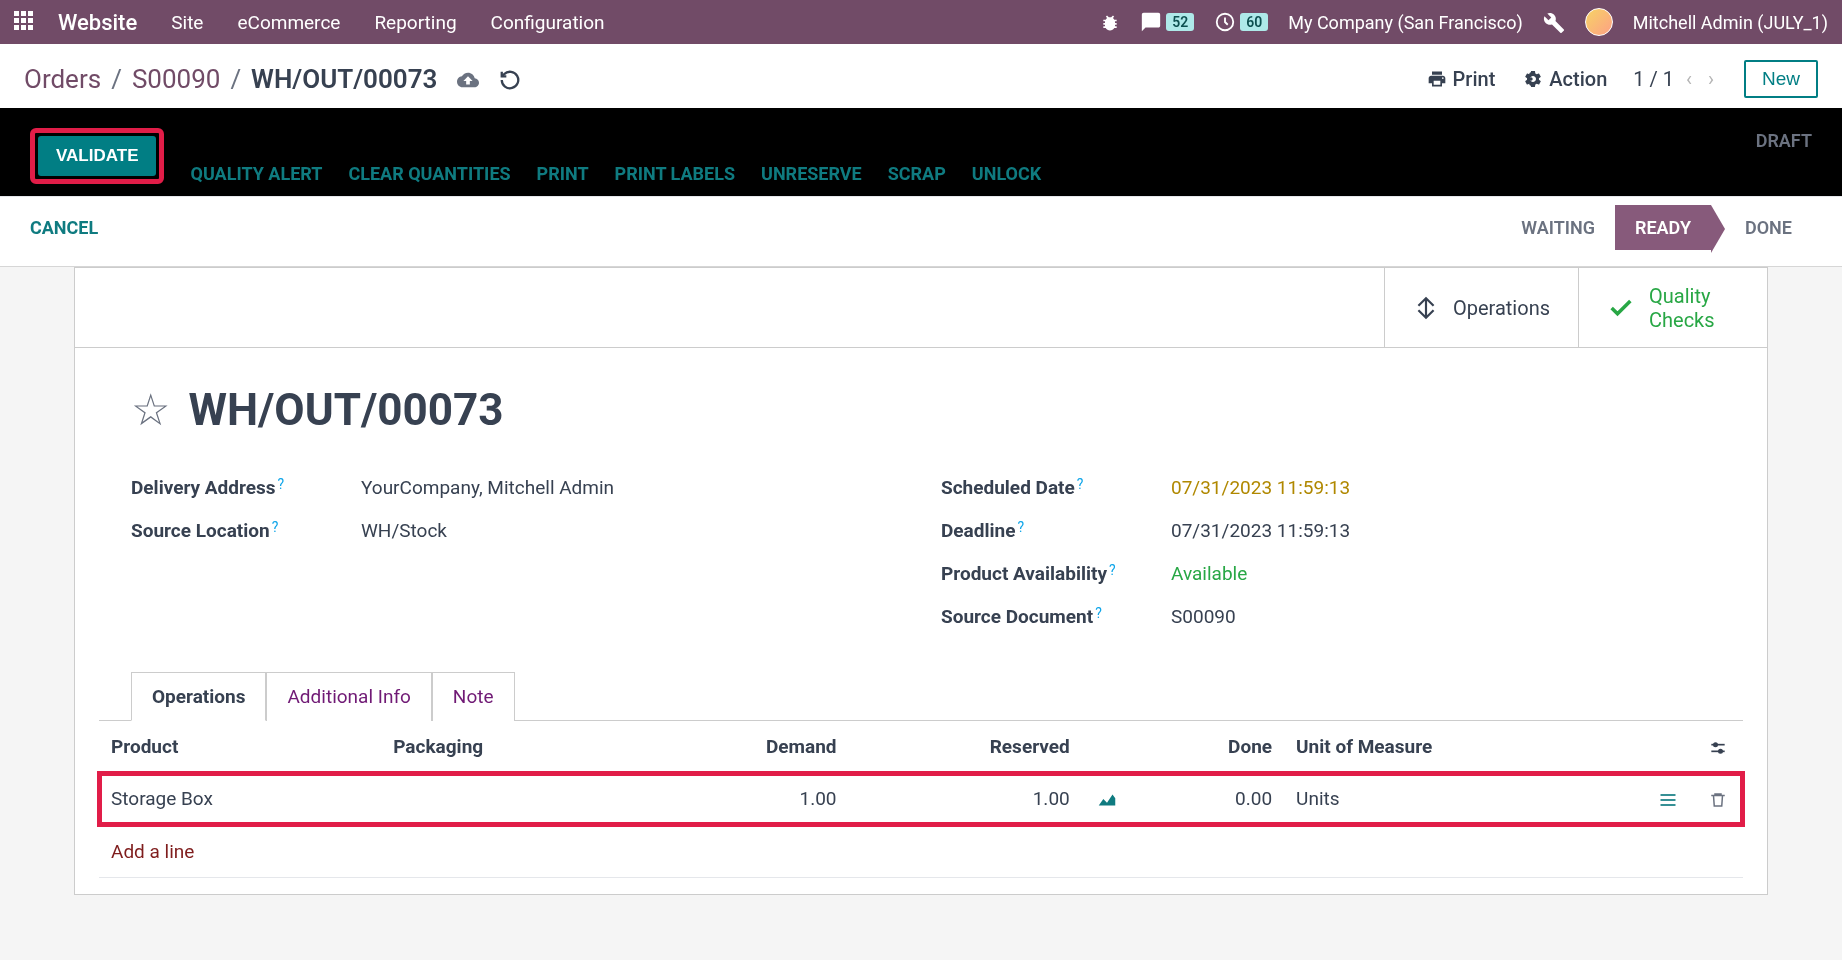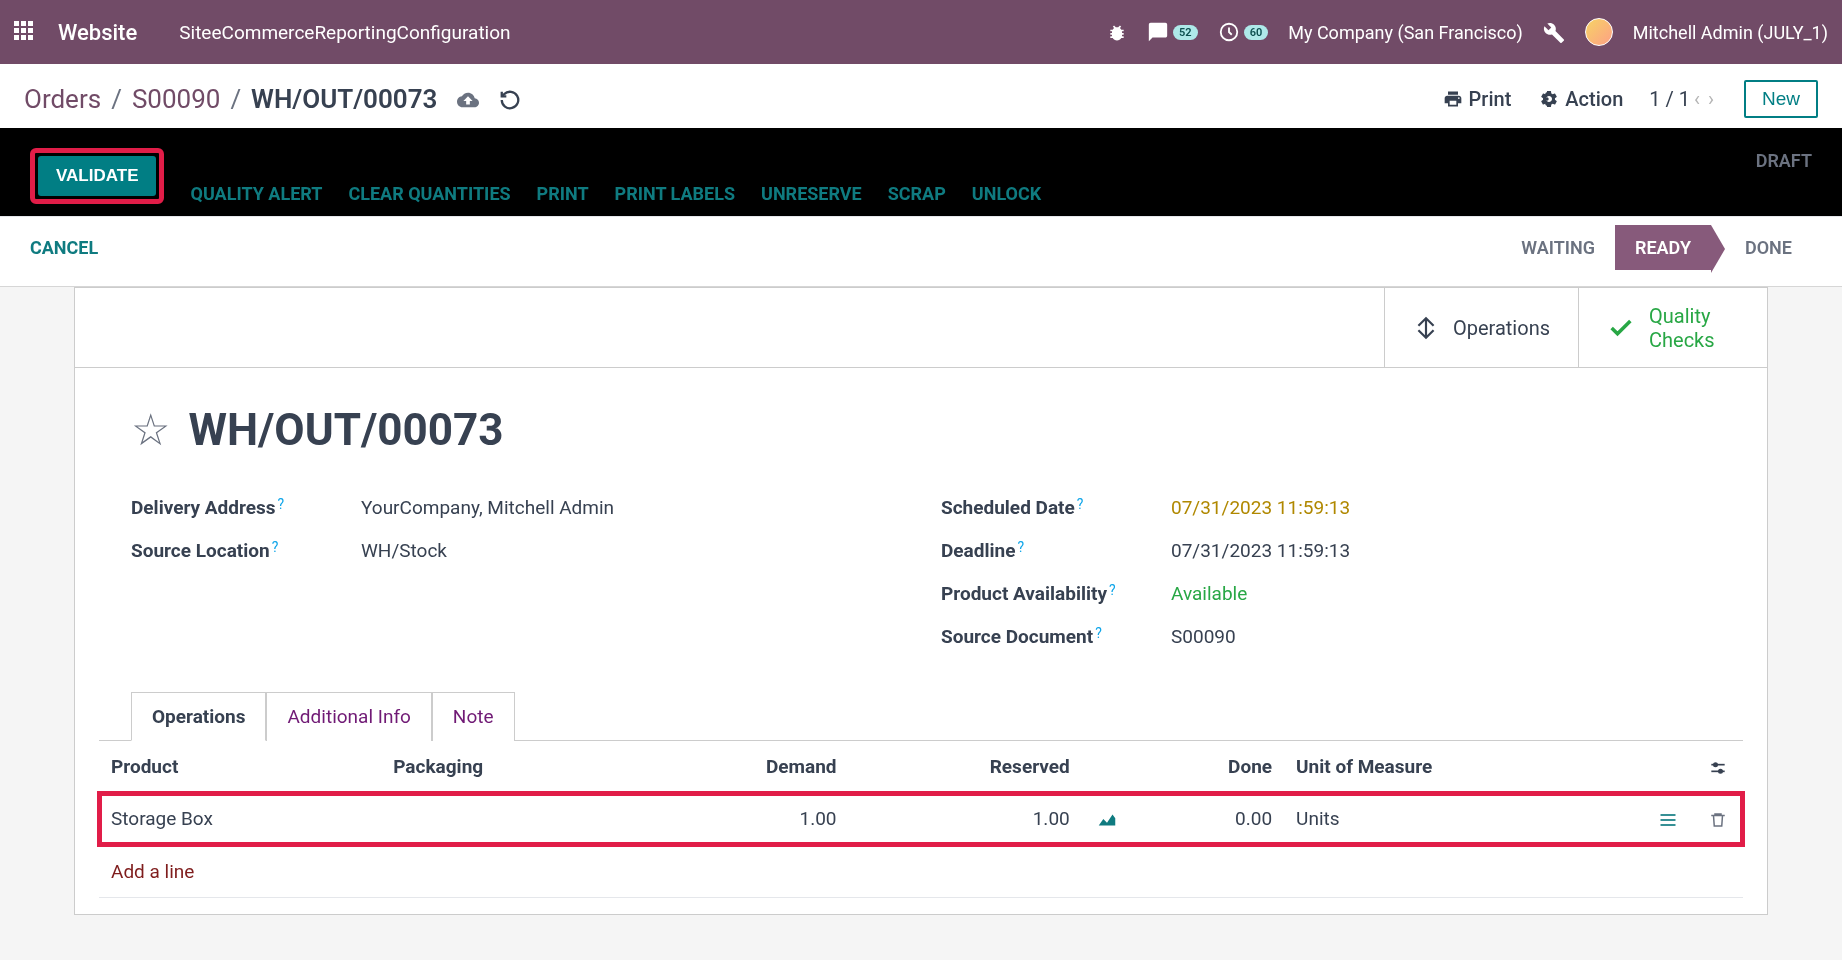--- a/index.html
+++ b/index.html
@@ -1,41 +1,41 @@
 <!DOCTYPE html>
 <html><head>
 <meta charset="utf-8">
 <style>
 * { margin: 0; padding: 0; box-sizing: border-box; }
 body { font-family: -apple-system, BlinkMacSystemFont, 'Segoe UI', Roboto, sans-serif; background: #f5f5f5; color: #374151; width: 1842px; }
 
 
-.topnav { background: #714b67; height: 64px; display: flex; align-items: center; padding: 0 14px; color: #fff; font-size: 18px; }
+.topnav { background: #714b67; height: 44px; display: flex; align-items: center; padding: 0 14px; color: #fff; font-size: 18px; }
 .topnav-left { display: flex; align-items: center; gap: 22px; }
 .apps-icon { width: 22px; height: 22px; display: grid; grid-template-columns: repeat(3, 5px); grid-template-rows: repeat(3, 5px); gap: 2px; cursor: pointer; }
 .apps-icon div { background: #fff; }
 .brand { font-size: 22px; font-weight: 500; }
-.topnav-menu { display: flex; margin-left: 20px; }
+.topnav-menu { display: flex; gap: 34px; margin-left: 12px; }
 .topnav-menu span { cursor: pointer; font-size: 19px; }
 .topnav-right { margin-left: auto; display: flex; align-items: center; gap: 20px; }
 .badge-wrap { display: flex; align-items: center; gap: 4px; position: relative; }
-.badge { background: #aee9e9; color: #0d5050; font-size: 11px; padding: 1px 6px; border-radius: 9px; font-weight: 600; }
+.badge { background: #aee9e9; color: #0d5050; font-size: 14px; padding: 1px 6px; border-radius: 3px; font-weight: 600; }
 .avatar { width: 28px; height: 28px; border-radius: 50%; background: linear-gradient(135deg, #f6d365, #fda085); border: 1px solid #fff; }
 
 
 .crumbbar { background: #fff; padding: 16px 24px 10px; display: flex; align-items: center; gap: 20px; border-bottom: 6px solid #000000; }
 .crumbs { font-size: 26px; color: #374151; display: flex; align-items: center; gap: 10px; }
 .crumbs .link { color: #714b67; cursor: pointer; }
 .crumbs .sep { color: #6b7280; }
 .crumbs .current { font-weight: 600; color: #374151; }
 .cloud-icon { color: #6b7280; font-size: 20px; cursor: pointer; }
 .undo-icon { color: #374151; font-size: 20px; cursor: pointer; font-weight: bold; }
 .crumbbar-right { margin-left: auto; display: flex; align-items: center; gap: 26px; }
 .print-btn, .action-btn { display: flex; align-items: center; gap: 6px; font-size: 20px; color: #374151; cursor: pointer; font-weight: 500; }
-.pager { font-size: 20px; color: #374151; display: flex; align-items: center; gap: 0; }
+.pager { font-size: 20px; color: #374151; display: flex; align-items: center; gap: 8px; }
 .pager-arrow { color: #b5b5b5; font-size: 20px; cursor: pointer; padding: 0 4px; }
 .new-btn { border: 2px solid #017e84; color: #017e84; background: #fff; padding: 6px 16px; font-size: 19px; font-weight: 500; border-radius: 2px; cursor: pointer; }
 
 
 .actionbar { background: #000000; padding: 14px 30px 12px; display: flex; align-items: flex-end; gap: 26px; flex-wrap: wrap; border-bottom: 1px solid #e5e7eb; position: relative; }
 .validate-btn { background: #017e84; color: #fff; border: none; padding: 10px 18px; font-weight: 700; font-size: 17px; border-radius: 3px; cursor: pointer; }
 .validate-highlight { border: 5px solid #e11d48; border-radius: 6px; padding: 3px; display: inline-block; }
 .action-link { color: #0f7b80; font-weight: 700; font-size: 18px; cursor: pointer; }
 .status-step { padding: 12px 20px; font-size: 18px; font-weight: 600; color: #6b7280; background: #fff; position: relative; }
 .status-step.ready { background: #875a7b; color: #fff; }

